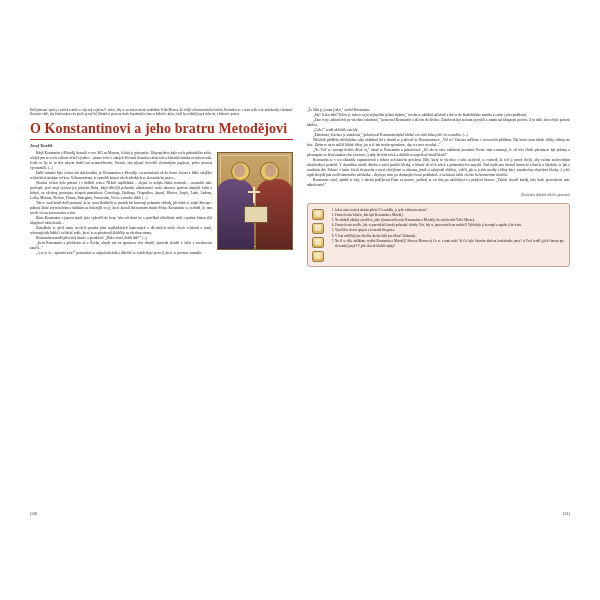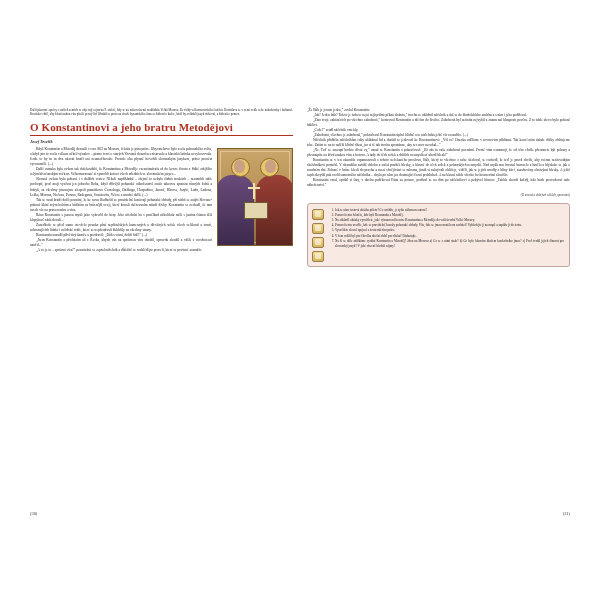--- a/index.html
+++ b/index.html
@@ -35,21 +35,21 @@
   }
   .preface {
     font-size: 3.1px;
     line-height: 1.32;
     text-align: justify;
     color: #222;
     margin-bottom: 5px;
   }
   .article-title {
     color: #b03020;
-    font-size: 11px;
+    font-size: 14px;
     font-weight: bold;
     letter-spacing: 0.1px;
     margin: 2px 0 2px 0;
     line-height: 1.1;
   }
   .title-rule {
     border-bottom: 0.6px solid #b03020;
     width: 100%;
     margin-bottom: 3px;
   }

